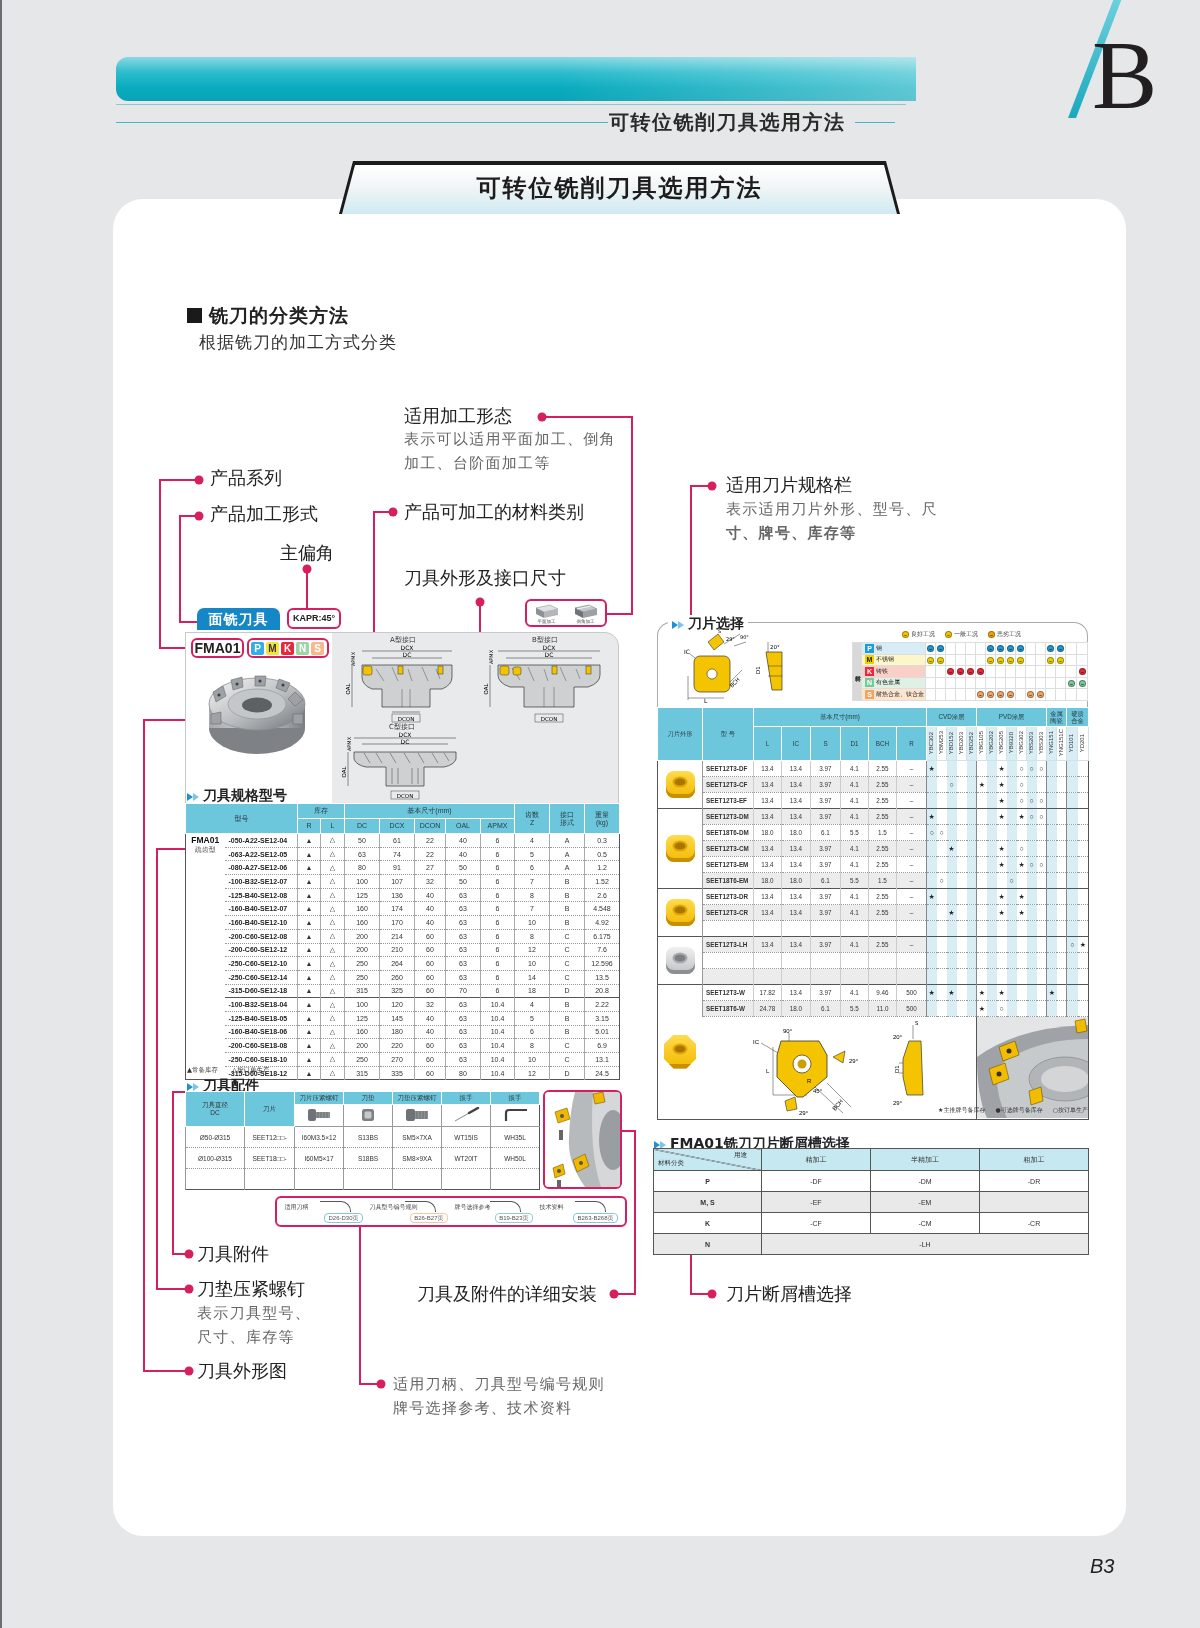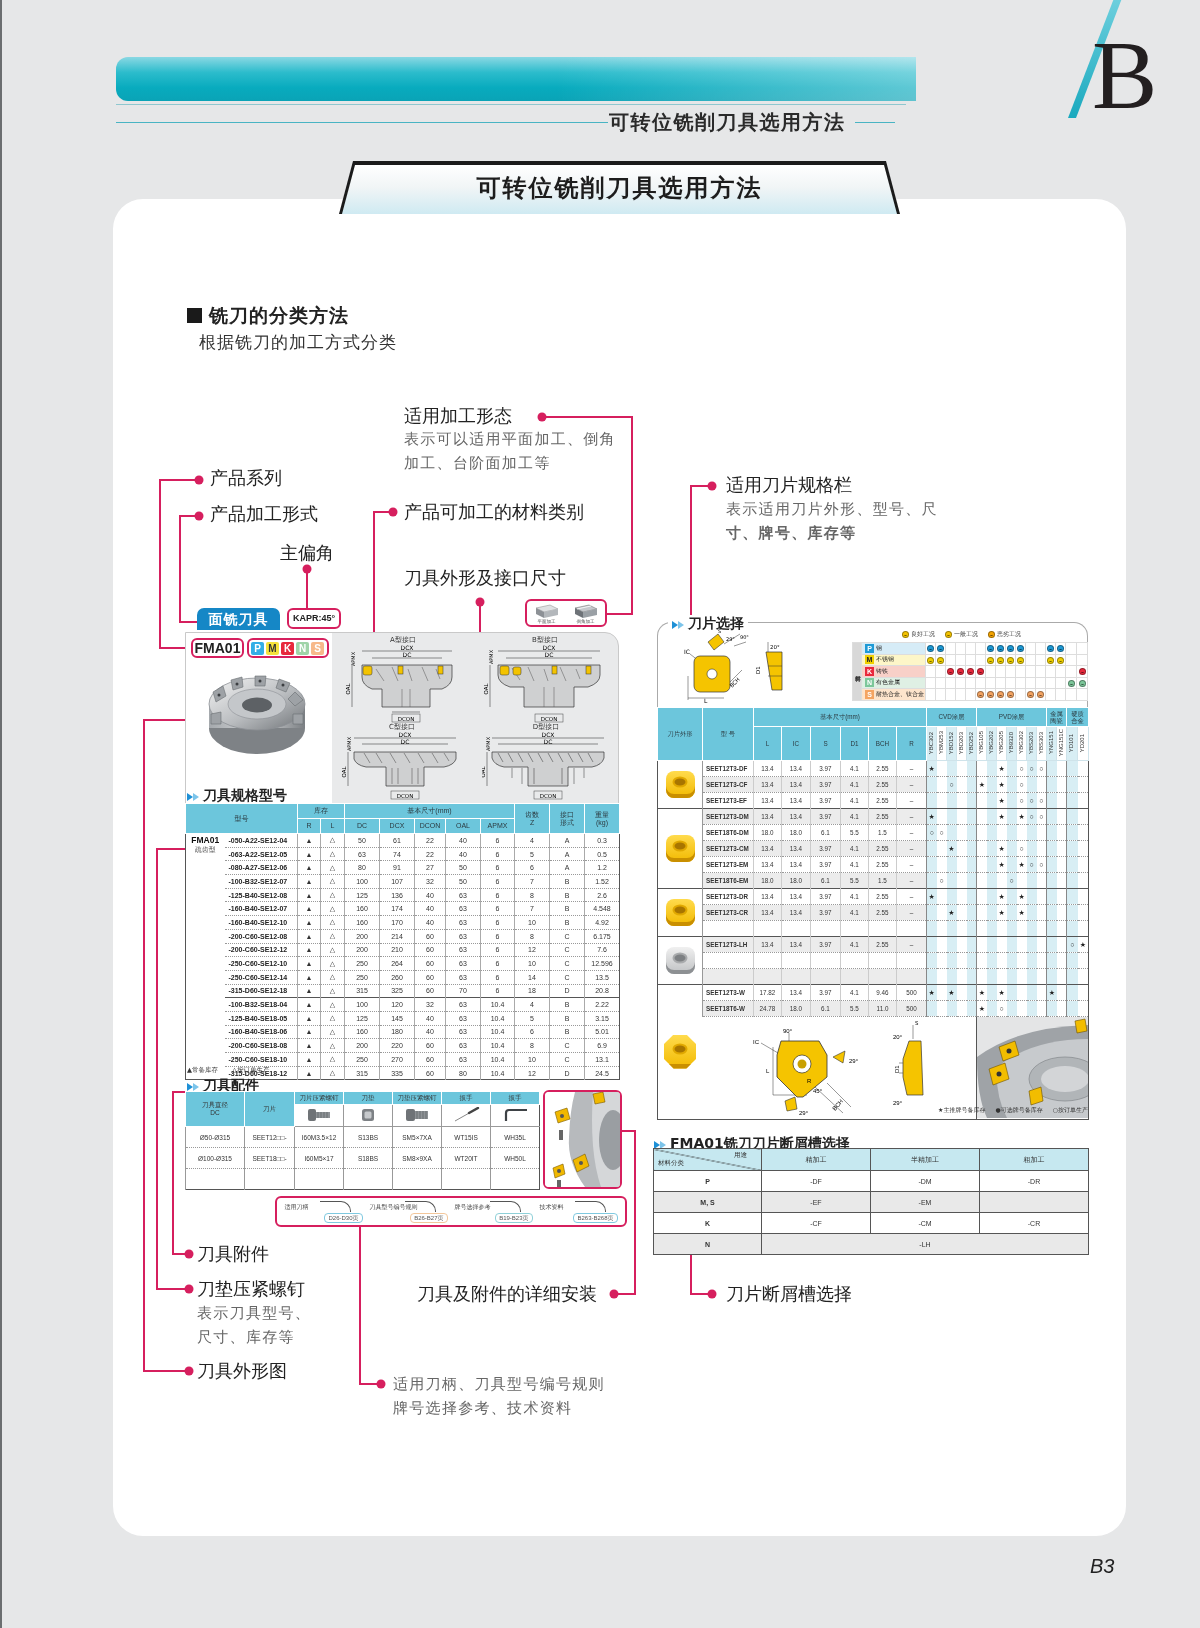--- a/index.html
+++ b/index.html
@@ -366,41 +366,20 @@
       <g stroke="#444" stroke-width=".5" fill="none">
           <path d="M24,21 l6,10 M36,21 l6,10 M50,21 l6,10 M64,21 l6,10 M78,21 l6,10 M92,21 l6,10 M104,21 l5,8"></path>
           <path d="M52,36 v16 M58,36 v16 M72,36 v16 M78,36 v16"></path>
         </g>
       <text x="6" y="40" font-size="5.5" transform="rotate(-90 6 40)" text-anchor="middle">OAL</text>
       <text x="11" y="12" font-size="5" transform="rotate(-90 11 12)" text-anchor="middle">APMX</text>
       <rect x="51" y="59" width="28" height="8" fill="none" stroke="#444" stroke-width=".5"></rect>
       <text x="65" y="65.5" font-size="5.5" text-anchor="middle">DCON</text>
     </svg>
   </div>
-  <div class="drawing" style="left:480px;top:722px;width:128px;">
-    <span class="dlabel">D型接口</span>
-    <svg width="128" height="70" viewBox="0 0 128 70">
-      <g stroke="#444" stroke-width=".6" fill="none">
-          <line x1="10" y1="6" x2="122" y2="6"></line>
-          <line x1="16" y1="12" x2="116" y2="12"></line>
-          <line x1="5" y1="20" x2="5" y2="54"></line>
-        </g>
-      <text x="66" y="5" font-size="6" text-anchor="middle">DCX</text>
-      <text x="66" y="11.5" font-size="6" text-anchor="middle">DC</text>
-      <path d="M10,20 H122 V26 Q120,33 110,35 H86 V54 H46 V35 H22 Q12,33 10,26 Z" fill="#cfd0d1" stroke="#333" stroke-width=".7"></path>
-      <g stroke="#333" stroke-width=".5" fill="none">
-          <path d="M16,21 l5,9 M26,21 l5,9 M36,21 l5,9 M46,21 l5,9 M56,21 l5,9 M66,21 l5,9 M76,21 l5,9 M86,21 l5,9 M96,21 l5,9 M106,21 l5,9"></path>
-          <path d="M30,36 v10 M40,36 v16 M52,36 v16 M80,36 v16 M92,36 v16 M102,36 v10"></path>
-        </g>
-      <text x="3" y="40" font-size="5.5" transform="rotate(-90 3 40)" text-anchor="middle">OAL</text>
-      <text x="8" y="12" font-size="5" transform="rotate(-90 8 12)" text-anchor="middle">APMX</text>
-      <rect x="52" y="59" width="28" height="8" fill="none" stroke="#444" stroke-width=".5"></rect>
-      <text x="66" y="65.5" font-size="5.5" text-anchor="middle">DCON</text>
-    </svg>
-  </div>
 
   <div class="sec-title" style="left:185px;top:787px;"><span class="sec-ico"></span><span>刀具规格型号</span></div>
   <table id="spec">
     <colgroup>
         <col style="width:39px">
         <col style="width:73px">
         <col style="width:23px">
         <col style="width:24px">
         <col style="width:35px">
         <col style="width:35px">

